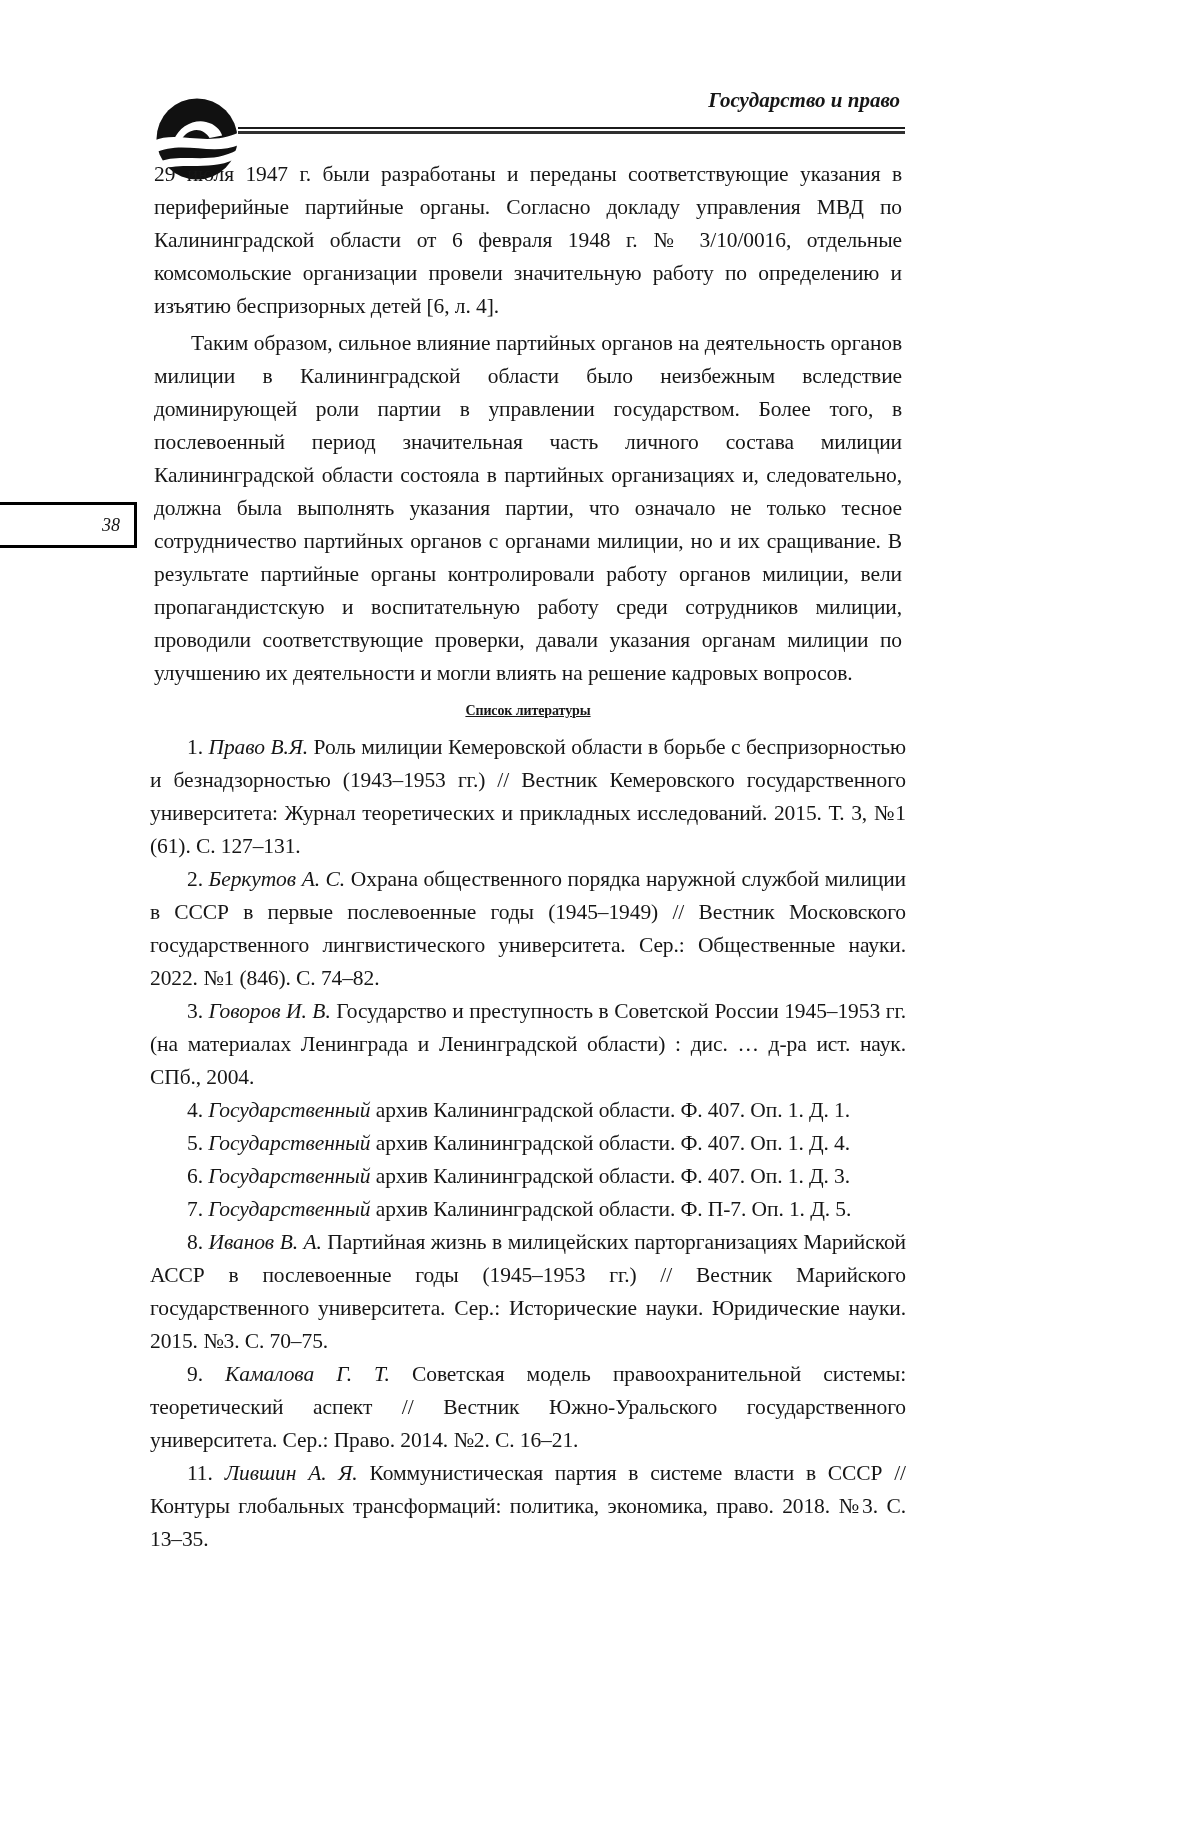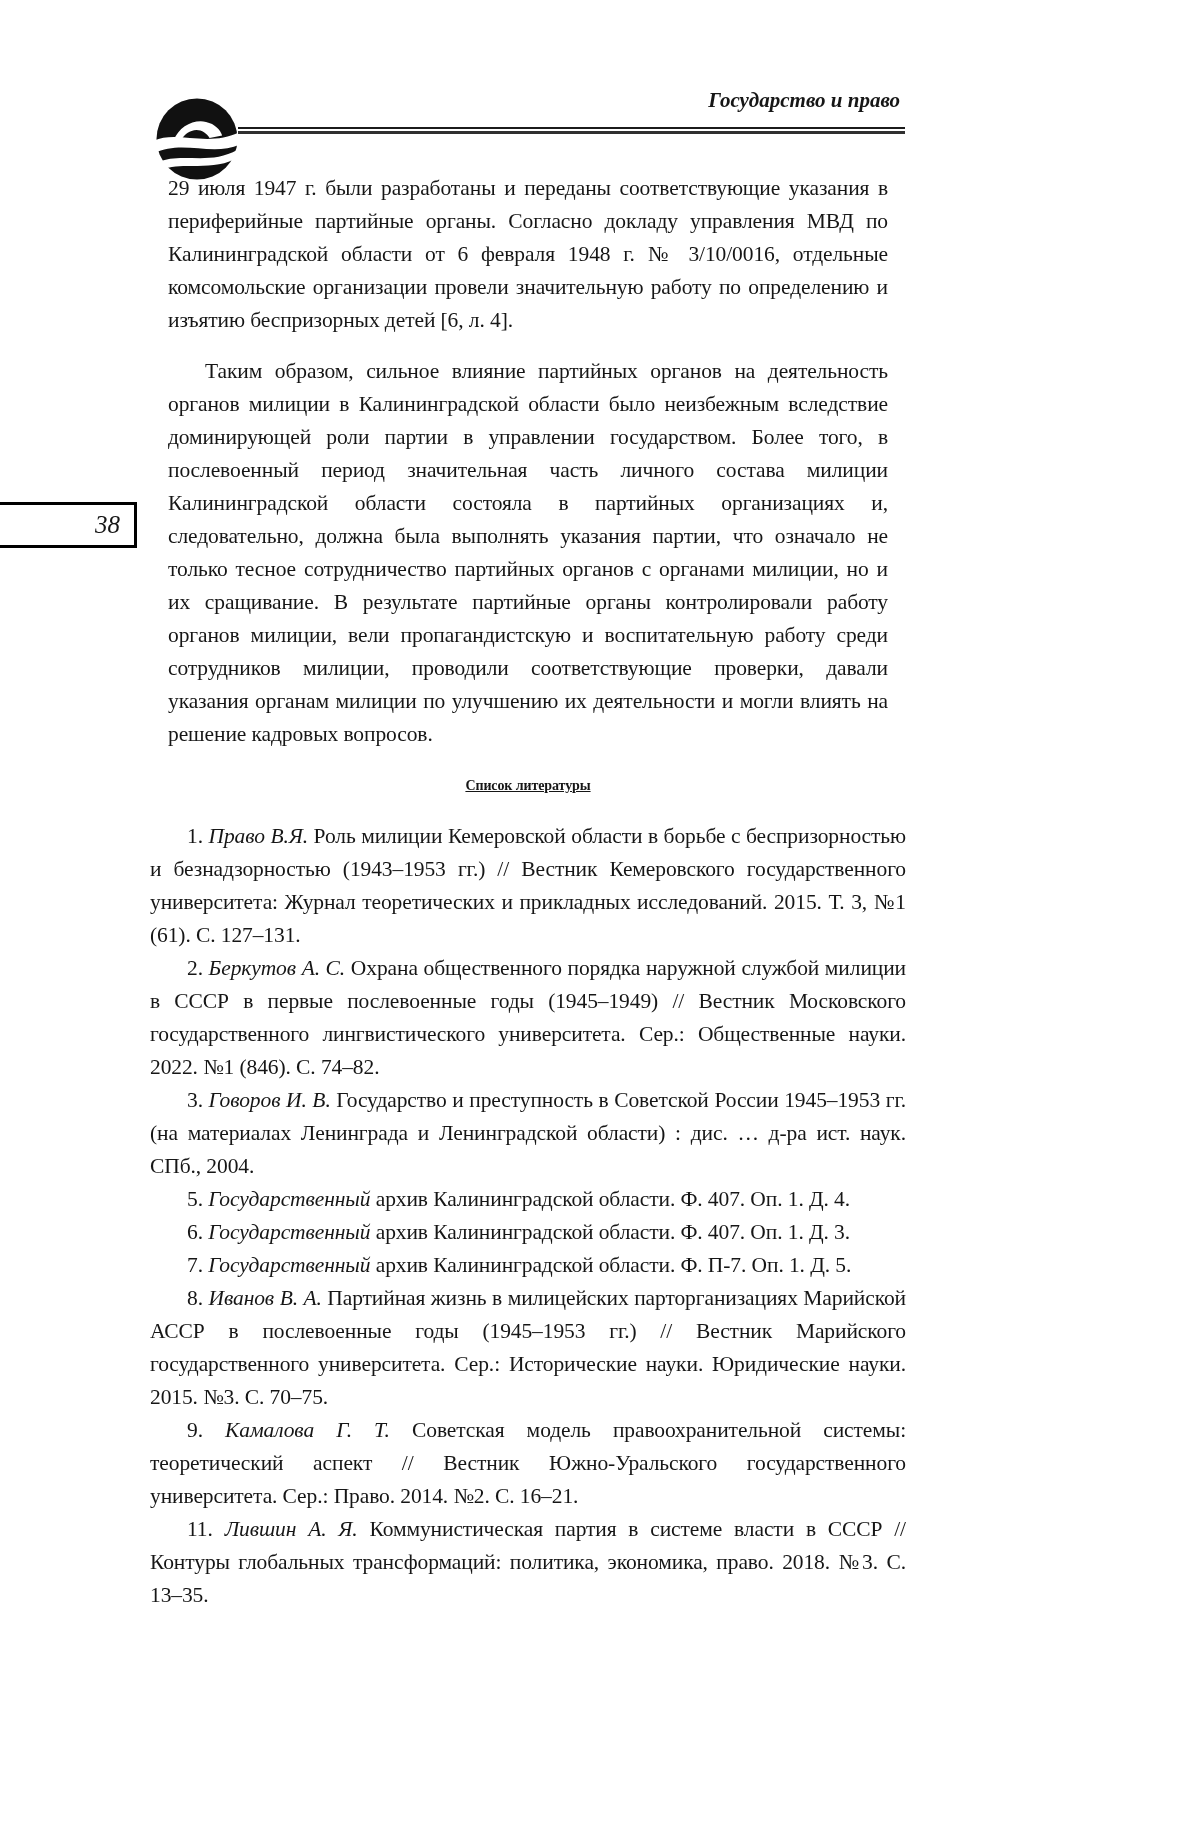--- a/index.html
+++ b/index.html
@@ -23,29 +23,29 @@
   .rule .g{height:2px;background:transparent;}
   .rule .b{height:3px;background:#303030;}
 
   
   .pagebox{
     position:absolute;left:-5px;top:502px;width:142px;height:46px;
     border:3px solid #000;box-sizing:border-box;background:#fff;
     display:flex;align-items:center;justify-content:flex-end;
     padding-right:14px;
   }
-  .pagebox .num{font-style:italic;font-size:25px;}
+  .pagebox .num{font-style:italic;font-size:18px;}
 
   
   .content{
     position:absolute;left:150px;top:154px;width:756px;
     font-size:21.5px;line-height:33px;text-align:justify;
     letter-spacing:-0.1px;
   }
-  .content p{margin:18px;padding:0;}
+  .content p{margin:4px;padding:0;}
   .para-indent{text-indent:37px;}
   .refs-heading{
     margin:28px 0 27px;text-align:center;font-weight:bold;
     text-indent:0;font-size:14px;text-decoration:underline;
   }
   .ref{text-indent:37px;}
   .ref .author{font-style:italic;}
 </style>
 </head>
 <body>
@@ -90,20 +90,25 @@
       <span>2.</span>
       <span class="author">Беркутов А. С.</span>
       <span>Охрана общественного порядка наружной службой милиции в СССР в первые послевоенные годы (1945–1949) // Вестник Московского государственного лингвистического университета. Сер.: Общественные науки. 2022. №1 (846). С. 74–82.</span>
     </div>
     <div class="ref">
       <span>3.</span>
       <span class="author">Говоров И. В.</span>
       <span>Государство и преступность в Советской России 1945–1953 гг. (на материалах Ленинграда и Ленинградской области) : дис. … д-ра ист. наук. СПб., 2004.</span>
     </div>
     <div class="ref">
+      <span>4.</span>
+      <span class="author">Государственный</span>
+      <span>архив Калининградской области. Ф. 407. Оп. 1. Д. 1.</span>
+    </div>
+    <div class="ref">
       <span>5.</span>
       <span class="author">Государственный</span>
       <span>архив Калининградской области. Ф. 407. Оп. 1. Д. 4.</span>
     </div>
     <div class="ref">
       <span>6.</span>
       <span class="author">Государственный</span>
       <span>архив Калининградской области. Ф. 407. Оп. 1. Д. 3.</span>
     </div>
     <div class="ref">

